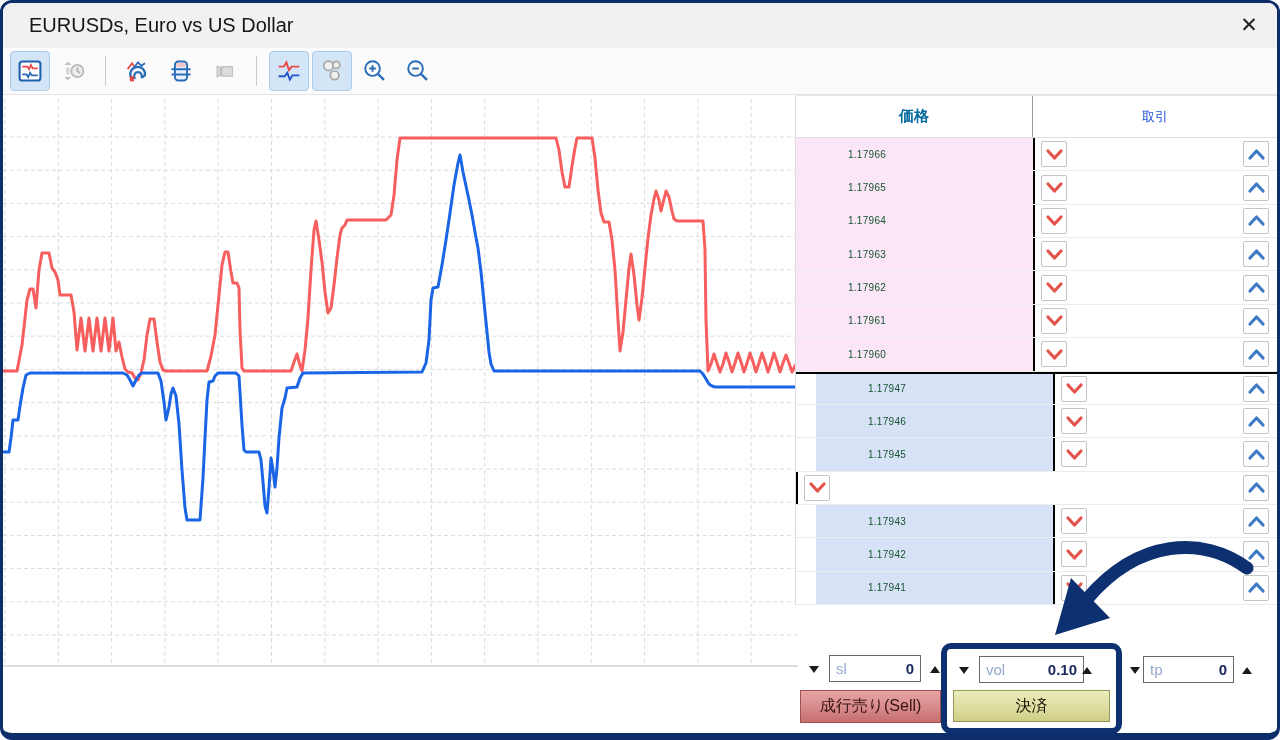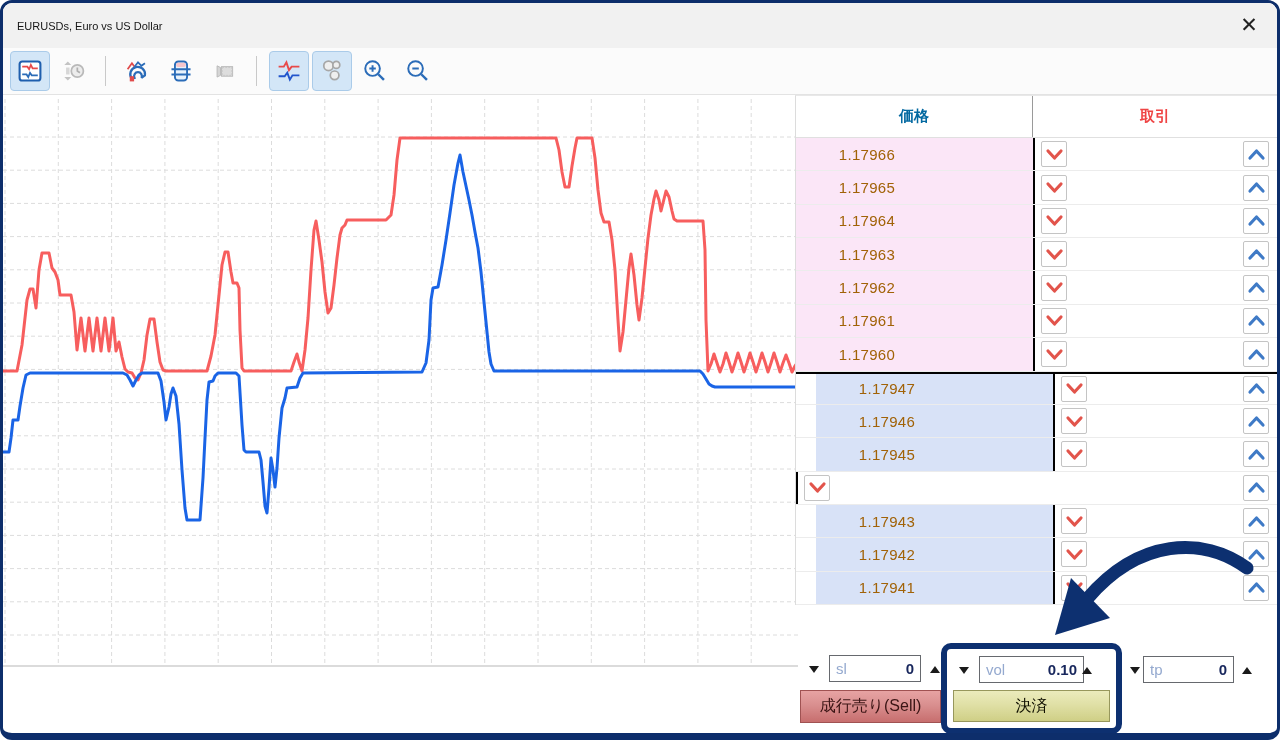--- a/index.html
+++ b/index.html
@@ -1,37 +1,37 @@
 <!DOCTYPE html>
 <html><head>
 <meta charset="utf-8">
 <style>
   html,body{margin:0;padding:0;background:#fff;}
   *{box-sizing:border-box;}
   body{font-family:"Liberation Sans","DejaVu Sans",sans-serif; width:1280px;height:740px;position:relative;overflow:hidden;}
   .window{position:absolute;inset:0;border:3px solid #0d2e6b;border-bottom-width:7px;border-radius:12px;background:#fff;overflow:hidden;}
   
   .titlebar{position:absolute;left:0;top:0;right:0;height:45px;background:#f1f1f1;display:flex;align-items:center;}
-  .title{font-size:11px;color:#161616;padding-left:14px;}
+  .title{font-size:20px;color:#161616;padding-left:26px;}
   .close-btn{position:absolute;right:14px;top:8px;width:28px;height:28px;display:flex;align-items:center;justify-content:center;font-size:21px;color:#222;cursor:default;}
   
   .toolbar{position:absolute;left:0;top:45px;right:0;height:47px;background:#fbfbfb;border-bottom:1px solid #e3e3e3;display:flex;align-items:center;padding-left:4px;}
   .tb-btn{width:40px;height:40px;margin-left:3px;border-radius:4px;border:1px solid transparent;display:flex;align-items:center;justify-content:center;background:transparent;}
   .tb-btn.sel{background:#d3e6f7;border-color:#aacbe9;}
   .tb-sep{width:1px;height:30px;background:#c9c9c9;margin:0 9px 0 12px;}
   
   .chart-wrap{position:absolute;left:0;top:92px;width:795px;height:574px;background:#fff;}
   
   .ladder{position:absolute;left:792px;top:92px;right:0;background:#fff;border-left:1px solid #dcdcdc;border-top:1px solid #e8e8e8;}
   .ladder-header{display:flex;height:42px;align-items:stretch;border-bottom:1px solid #e0e0e0;}
   .lh-price{flex:0 0 237px;display:flex;align-items:center;justify-content:center;font-size:15px;font-weight:600;color:#0369a1;border-right:1px solid #9a9a9a;}
-  .lh-trade{flex:1;display:flex;align-items:center;justify-content:center;font-size:15px;font-weight:700;color:#ef4444;}
+  .lh-trade{flex:1;display:flex;align-items:center;justify-content:center;font-size:13px;font-weight:400;color:#1d4ed8;}
   .row{display:flex;height:33.36px;border-bottom:1px solid #ececec;align-items:stretch;}
   .row.first-bid{border-top:2px solid #000;}
-  .cell-price{flex:0 0 237px;display:flex;align-items:center;justify-content:center;padding-right:95px;font-size:15px;color:#a16207;letter-spacing:.3px;}
+  .cell-price{flex:0 0 237px;display:flex;align-items:center;justify-content:center;padding-right:95px;font-size:10px;color:#14532d;letter-spacing:.3px;}
   .row.ask .cell-price{background:#fbe6f7;}
   .row.bid .cell-price{background:#d8e2f7;margin-left:20px;}
   .cell-trade{flex:1;background:#fff;border-left:2px solid #000;display:flex;align-items:center;justify-content:space-between;}
   .mini-btn{width:26px;height:26px;border:1px solid #c4c4c4;border-radius:2px;background:#fff;display:flex;align-items:center;justify-content:center;padding:0;}
   .mini-btn.down{margin-left:6px;}
   .mini-btn.up{margin-right:8px;}
   
   .spin-btn{position:absolute;width:20px;height:20px;background:transparent;border:none;display:flex;align-items:center;justify-content:center;padding:0;}
   .tri-down{width:0;height:0;border-left:5px solid transparent;border-right:5px solid transparent;border-top:7px solid #1a1a1a;}
   .tri-up{width:0;height:0;border-left:5px solid transparent;border-right:5px solid transparent;border-bottom:7px solid #1a1a1a;}

